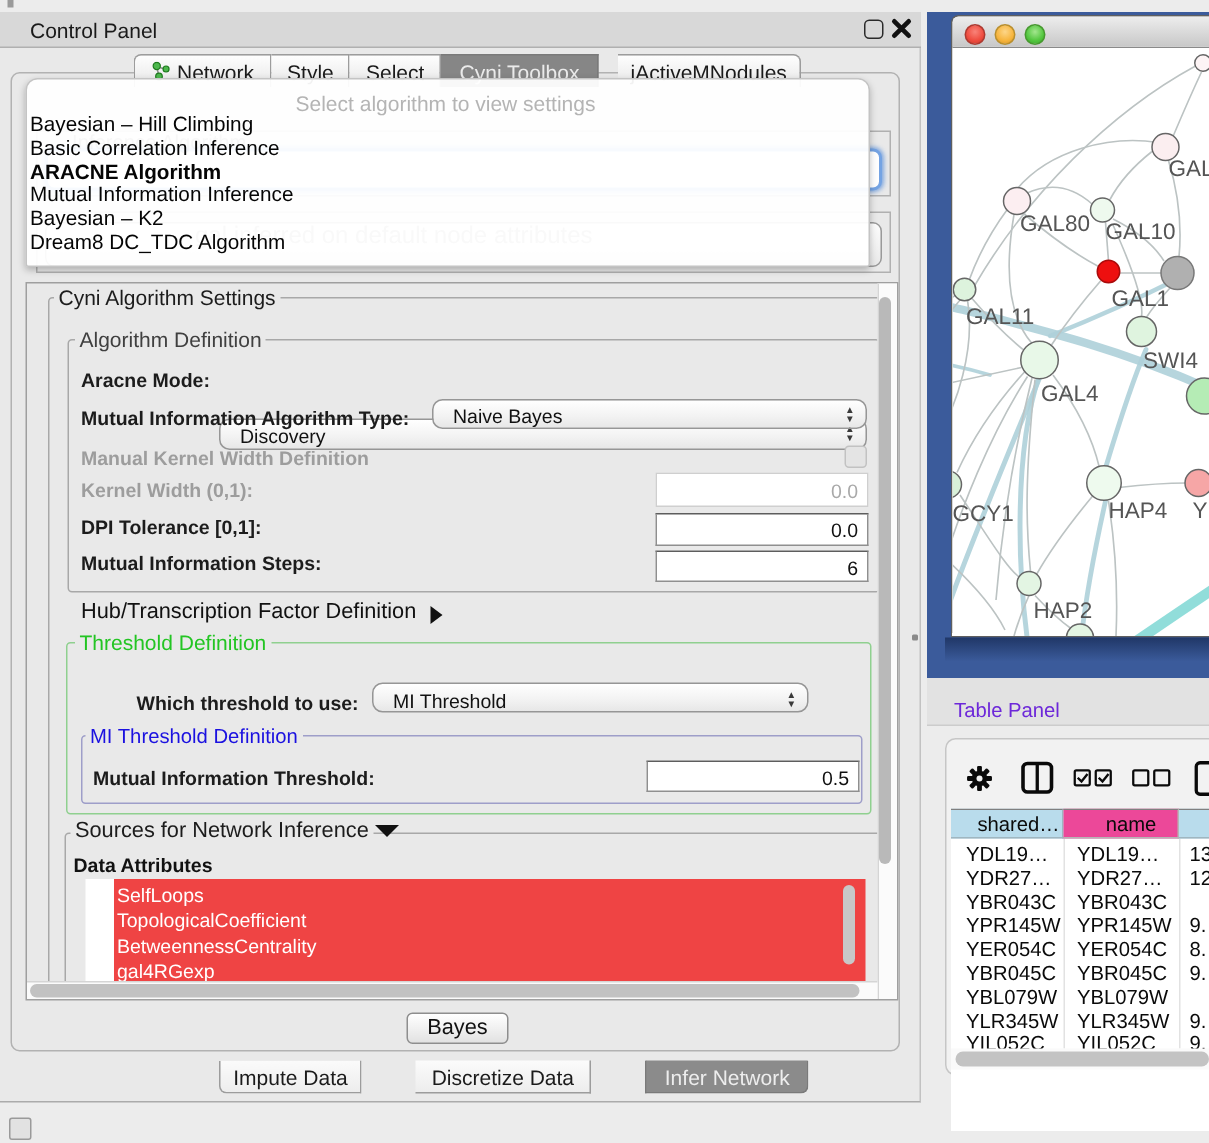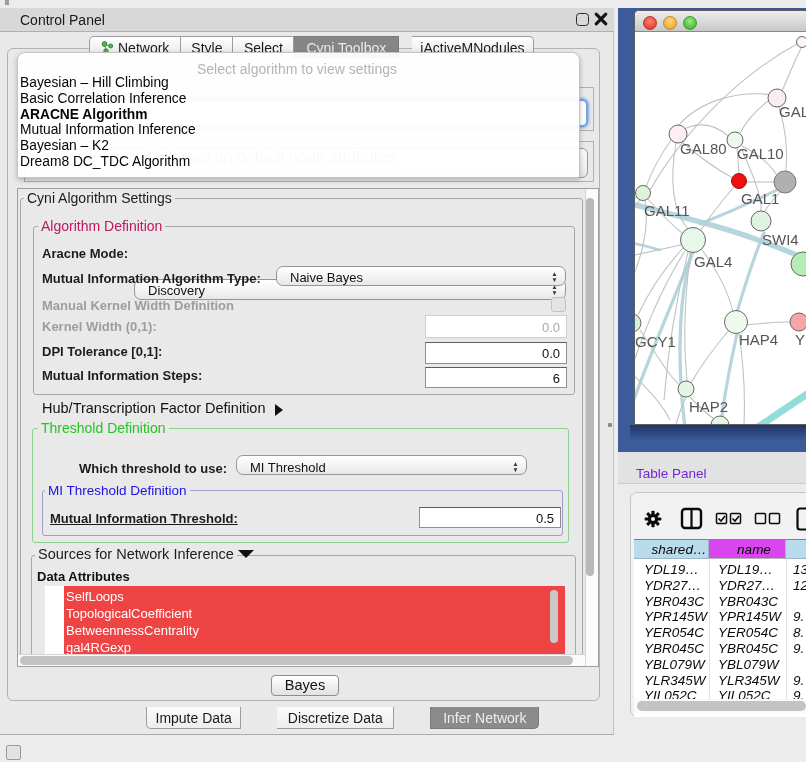--- a/index.html
+++ b/index.html
@@ -53,27 +53,27 @@
 
 <div class="abs" style="left:24px;top:87px;width:570px;height:44px;border:1px solid #b0b0b0;background:#e9e9e9;box-sizing:border-box;"></div>
 <div class="abs" style="left:24px;top:141px;width:570px;height:41px;border:1px solid #b0b0b0;background:#e9e9e9;box-sizing:border-box;"></div>
 <div class="abs" style="left:30px;top:99px;width:558px;height:28px;border:2px solid #74a3e3;border-radius:6px;box-shadow:0 0 3px 1px rgba(100,150,220,.8);background:#fff;box-sizing:border-box;"></div>
 <div class="abs" style="left:30px;top:148px;width:558px;height:30px;border:1px solid #9a9a9a;border-radius:6px;background:linear-gradient(#fdfdfd,#e9e9e9);box-sizing:border-box;"></div>
 
 <div class="abs" style="left:17px;top:188px;width:582px;height:479px;border:1px solid #9f9f9f;background:#e9e9e9;box-sizing:border-box;overflow:hidden;">
 </div>
 
 <div class="abs" id="settings" style="left:17px;top:188px;width:568px;height:466px;overflow:hidden;">
-  <div class="abs" style="left:0;top:0;width:568px;height:466px;">
+  <div class="abs" style="left:12px;top:0;width:568px;height:466px;">
 
     <div class="grp" style="left:3px;top:10px;width:561px;height:700px;"></div>
     <div class="grplab" style="left:7px;top:3px;color:#1c1c1c;">Cyni Algorithm Settings</div>
 
     <div class="grp" style="left:16px;top:38px;width:540px;height:167px;"></div>
-    <div class="grplab" style="left:21px;top:31px;color:#be185d;">Algorithm Definition</div>
+    <div class="grplab" style="left:21px;top:31px;color:#404040;">Algorithm Definition</div>
 
     <div class="abs blab" style="left:25px;top:58px;">Aracne Mode:</div>
     <div class="combo" style="left:117px;top:53px;width:432px;height:21px;margin-top:38px;">
       <span class="tx">Discovery</span>
         <span class="step">▲<br>▼</span>
     </div>
     <div class="abs blab" style="left:25px;top:83px;">Mutual Information Algorithm Type:</div>
     <div class="combo" style="left:259px;top:78px;width:290px;height:20px;">
       <span class="tx">Naive Bayes</span>
         <span class="step">▲<br>▼</span>
@@ -94,21 +94,21 @@
     <div class="grplab" style="left:21px;top:233px;color:#23c523;">Threshold Definition</div>
 
     <div class="abs blab" style="left:62px;top:273px;">Which threshold to use:</div>
     <div class="combo" style="left:219px;top:267px;width:291px;height:20px;">
       <span class="tx" style="top:4px;">MI Threshold</span>
         <span class="step" style="top:5px;">▲<br>▼</span>
     </div>
 
     <div class="grp" style="left:25px;top:302px;width:519px;height:44px;border-color:#9e9ec9;"></div>
     <div class="grplab" style="left:28px;top:295px;color:#1b11e0;font-size:13.5px;">MI Threshold Definition</div>
-    <div class="abs blab" style="left:33px;top:323px;text-decoration:underline;">Mutual Information Threshold:</div>
+    <div class="abs blab" style="left:33px;top:323px;">Mutual Information Threshold:</div>
     <div class="field" style="left:402px;top:319px;width:142px;height:21px;line-height:21px;padding-left:48px;">0.5</div>
 
     <div class="grp" style="left:14px;top:367px;width:543px;height:340px;"></div>
     <div class="grplab" style="left:18px;top:359px;color:#1c1c1c;font-size:14.5px;">Sources for Network Inference</div>
     <div class="abs" style="left:221px;top:362px;width:0;height:0;border-top:8px solid #111;border-left:8px solid transparent;border-right:8px solid transparent;"></div>
     <div class="abs" style="left:20px;top:381px;font-weight:bold;font-size:13px;color:#111;">Data Attributes</div>
 
     <div class="abs" style="left:28px;top:398px;width:515px;height:68px;background:#fff;"></div>
     <div class="abs" style="left:28px;top:398px;width:501px;height:68px;background:#ef4444;color:#fff;font-size:13px;margin-left:19px;">
       <div style="padding:3px 0 0 2px;line-height:16.9px;">SelfLoops<br>TopologicalCoefficient<br>BetweennessCentrality<br>gal4RGexp</div>
@@ -281,26 +281,26 @@
       <rect x="135.5" y="9.5" width="10" height="10" rx="1"></rect>
     </g>
 
     <g stroke="#0a0a0a" fill="none" stroke-width="2.2">
       <path d="M166,4.5 h10 l4,4"></path>
       <path d="M166,4.5 a2.5,2.5 0 0 0 -2.5,2.5 v16 a2.5,2.5 0 0 0 2.5,2.5 h11"></path>
     </g>
   </svg>
 </div>
 
-<div class="abs" style="left:634px;top:539px;width:172px;height:178px;overflow:hidden;font-size:13.5px;color:#0a0a0a;background:#ffffff;font-style:italic;">
+<div class="abs" style="left:634px;top:539px;width:172px;height:215px;overflow:hidden;font-size:13.5px;color:#0a0a0a;background:#ffffff;">
   <div class="abs" style="left:74.5px;top:20px;width:1px;height:140px;background:#e2e2e2;"></div>
   <div class="abs" style="left:151.5px;top:20px;width:1px;height:140px;background:#e2e2e2;"></div>
 
   <div class="abs" style="left:0;top:0;width:75px;height:20px;background:#b9dcec;border:1px solid #9fb6c0;border-top-color:#808080;border-left:none;box-sizing:border-box;text-align:center;text-indent:16px;line-height:19px;font-size:13.5px;">shared…</div>
-  <div class="abs" style="left:75px;top:0;width:77px;height:20px;background:#d946ef;border:1px solid #b5b5b5;border-top-color:#808080;border-left:none;box-sizing:border-box;text-align:center;text-indent:14px;line-height:19px;font-size:13.5px;">name</div>
+  <div class="abs" style="left:75px;top:0;width:77px;height:20px;background:#ec4899;border:1px solid #b5b5b5;border-top-color:#808080;border-left:none;box-sizing:border-box;text-align:center;text-indent:14px;line-height:19px;font-size:13.5px;">name</div>
   <div class="abs" style="left:152px;top:0;width:40px;height:20px;background:#b9dcec;border:1px solid #9fb6c0;border-top-color:#808080;border-left:none;box-sizing:border-box;line-height:19px;"></div>
 
   <div class="abs" style="left:10px;top:23px;line-height:15.8px;white-space:pre;">YDL19…
 YDR27…
 YBR043C
 YPR145W
 YER054C
 YBR045C
 YBL079W
 YLR345W

